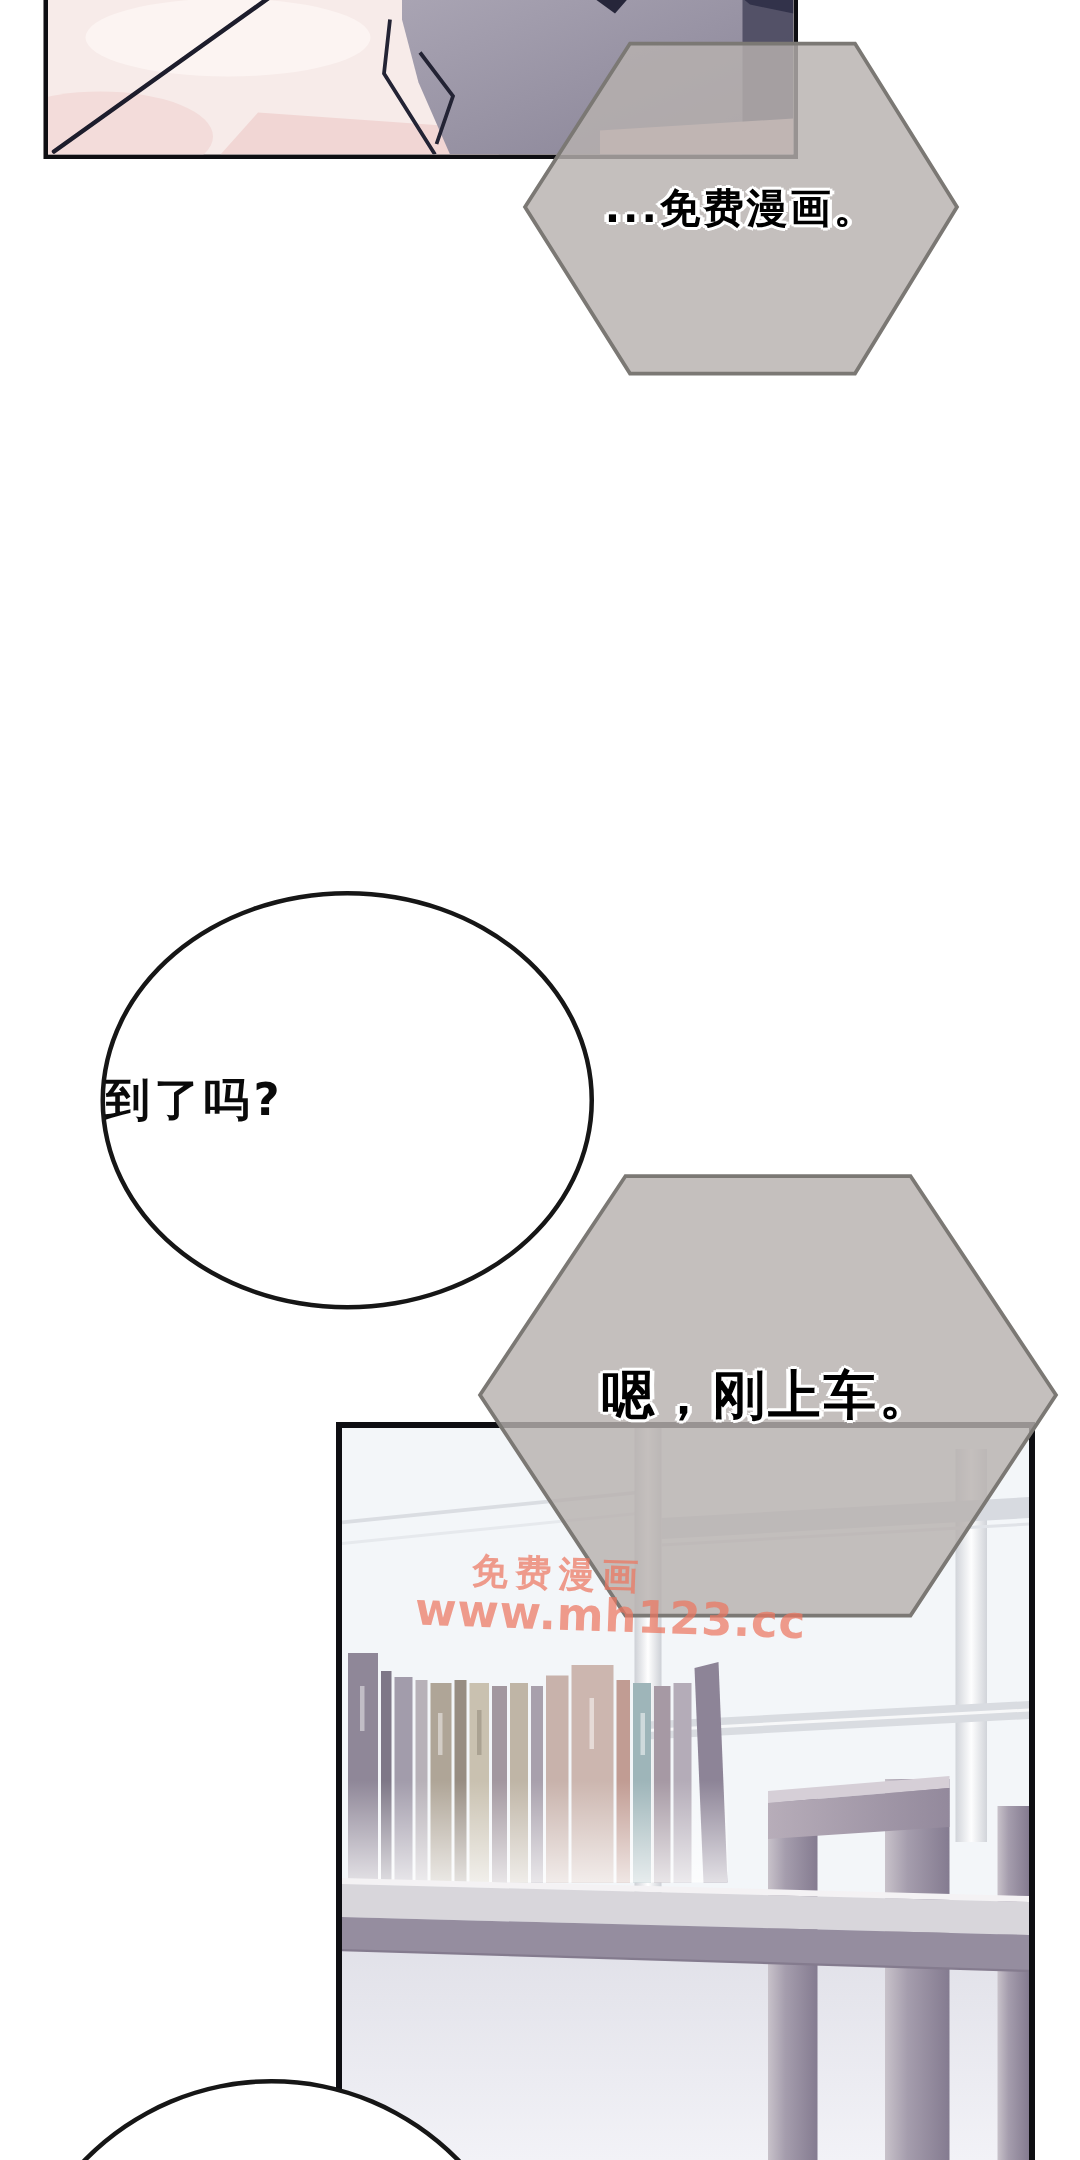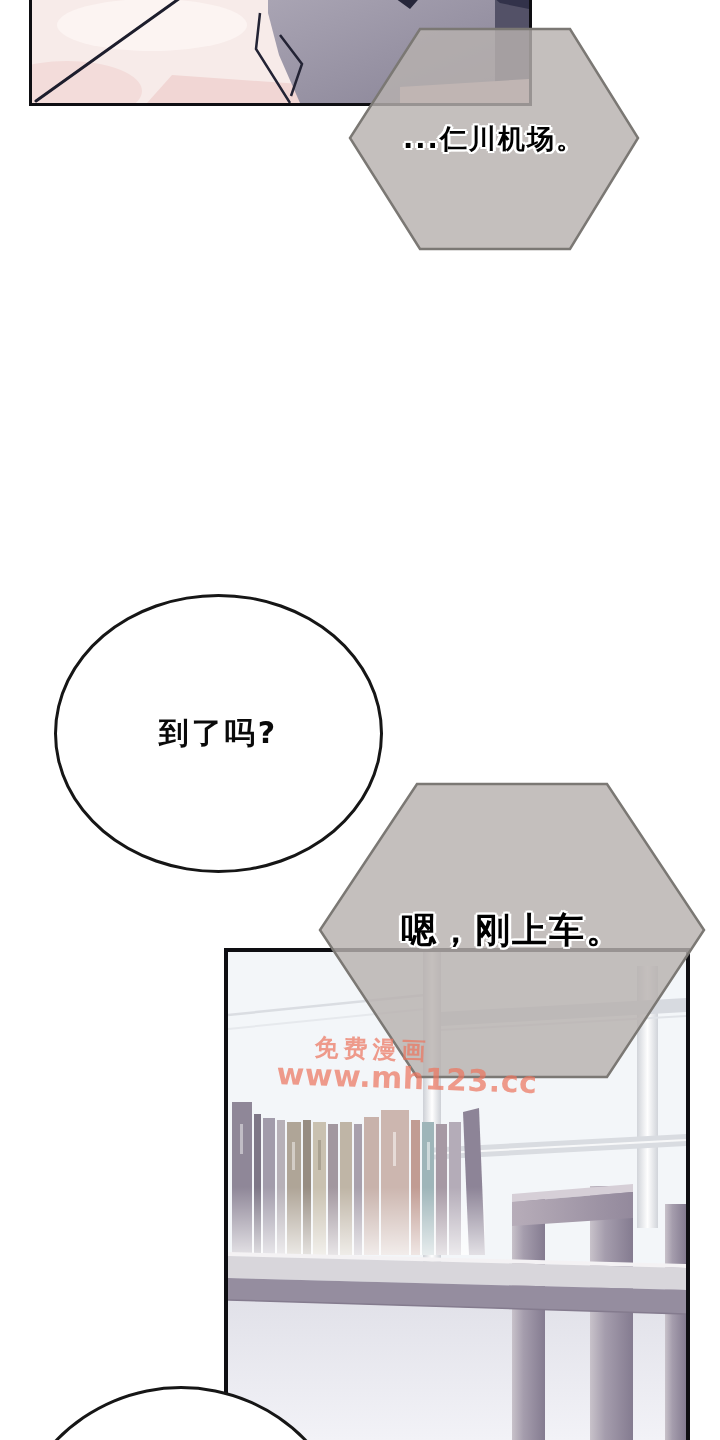--- a/index.html
+++ b/index.html
@@ -31,23 +31,23 @@
     position:absolute;inset:0;display:flex;align-items:center;justify-content:center;
     color:#000;font-weight:600;letter-spacing:2px;
     text-shadow:2px 0 0 #fff,-2px 0 0 #fff,0 2px 0 #fff,0 -2px 0 #fff,
       1.6px 1.6px 0 #fff,-1.6px 1.6px 0 #fff,1.6px -1.6px 0 #fff,-1.6px -1.6px 0 #fff,
       3px 0 0 #fff,-3px 0 0 #fff;
   }
   .hex1 .hex-label{font-size:27px;}
   .hex2 .hex-label{font-size:35px;}
   
   .thought{
-    left:54px;top:594px;width:329px;height:279px;border-radius:50%;
+    left:67px;top:594px;width:329px;height:279px;border-radius:50%;
     background:var(--bubble_bg);border:3px solid var(--bubble_stroke);
-    box-sizing:border-box;display:flex;align-items:center;justify-content:center;
+    box-sizing:border-box;display:flex;align-items:center;justify-content:flex-start;
     z-index:8;
   }
   .thought-text{font-size:30px;font-weight:600;color:#0a0a0a;letter-spacing:3px;}
   .thought2{
     left:4px;top:1386px;width:354px;height:360px;border-radius:50%;
     background:var(--bubble_bg);border:3px solid var(--bubble_stroke);
     box-sizing:border-box;z-index:40;
   }
   
   .panel2{
@@ -88,21 +88,21 @@
     <path d="M155,0 L4,108" stroke="#1d1d2c" stroke-width="3" fill="none" stroke-linecap="round"></path>
     <path d="M228,20 L224,56 L258,110" stroke="#232334" stroke-width="2.5" fill="none"></path>
     <path d="M248,42 L270,71 L259,103" stroke="#232334" stroke-width="2.5" fill="none"></path>
   </svg>
 </div>
 
 <div class="abs hexwrap hex1">
   <svg viewBox="0 0 296 226">
     <polygon class="hex-poly" points="74,3 224,3 292,112 224,223 74,223 4,112"></polygon>
   </svg>
-  <div class="hex-label">...仁川机场。</div>
+  <div class="hex-label">...免费漫画。</div>
 </div>
 
 <div class="abs thought">
   <span class="thought-text">到了吗?</span>
 </div>
 
 <div class="abs panel2">
   <svg viewBox="0 0 458 488" preserveAspectRatio="none">
     <defs>
       <linearGradient id="leg" x1="0" y1="0" x2="1" y2="0">

